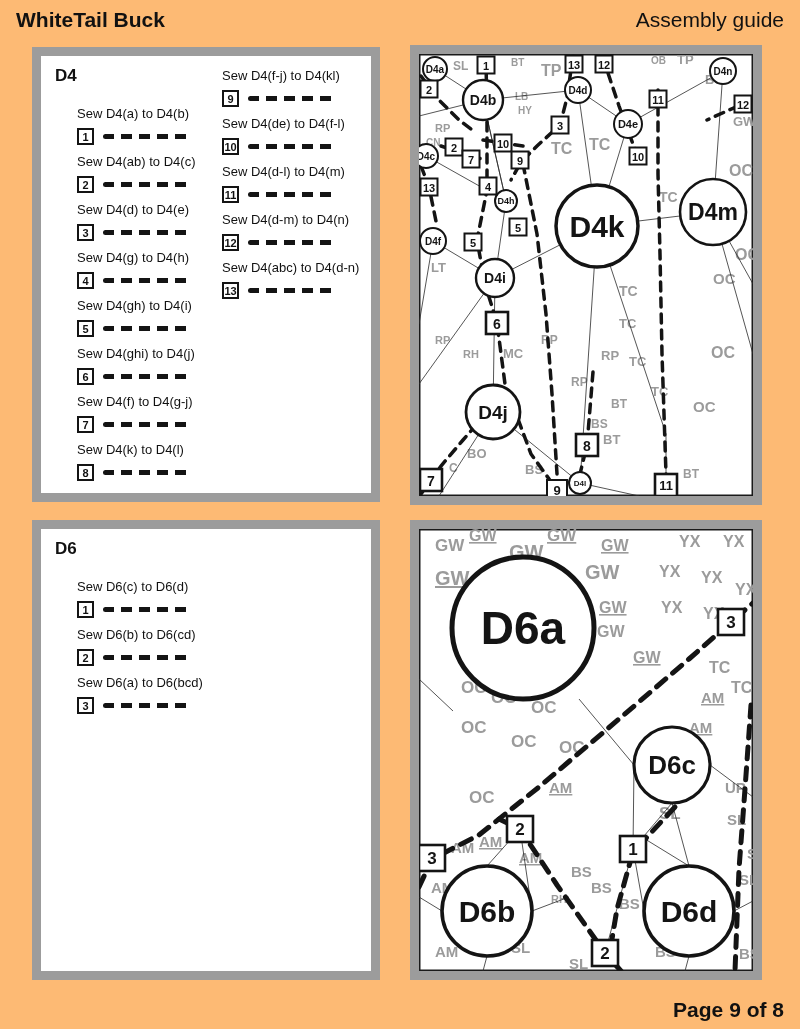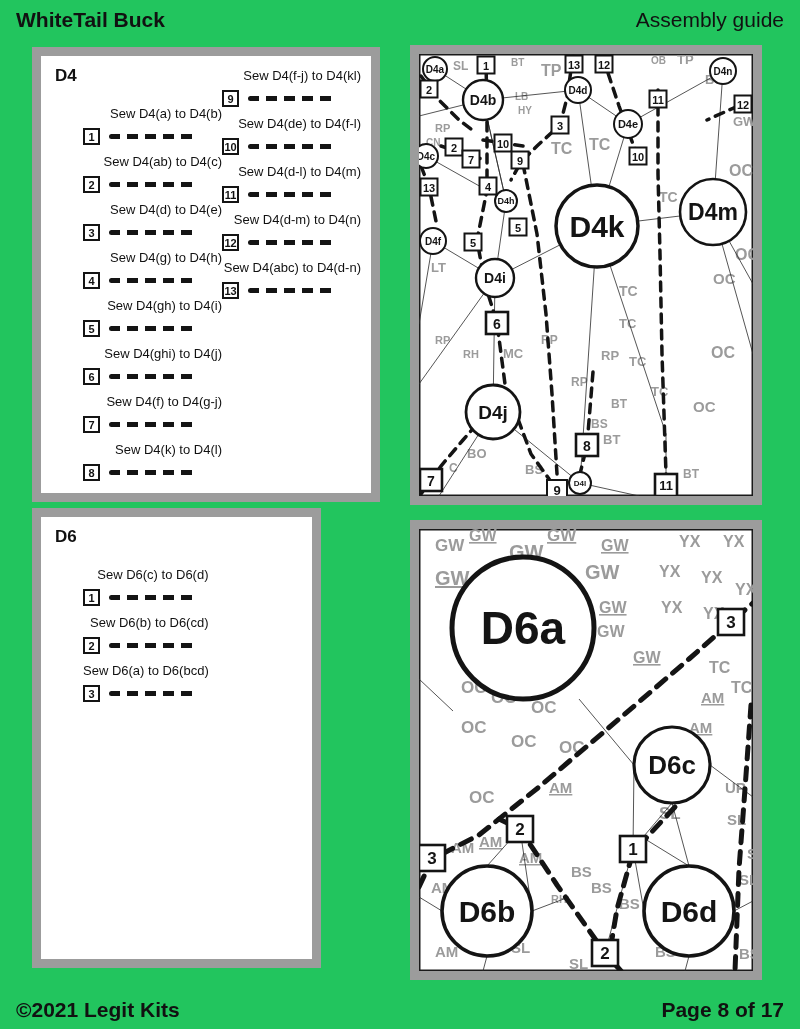--- a/index.html
+++ b/index.html
@@ -1,31 +1,31 @@
 <!DOCTYPE html>
 <html><head>
 <meta charset="utf-8">
 <style>
   * { box-sizing: border-box; margin: 0; padding: 0; }
   html,body { background:#fff; }
   body { font-family: "Liberation Sans", sans-serif; color:#111; }
-  .page { position:relative; width:800px; height:1029px; background:#22c55e; overflow:hidden; }
+  .page { position:relative; width:800px; height:1029px; background:#fdba74; overflow:hidden; }
 
   .hdr-title { position:absolute; left:16px; top:8px; font-size:21px; font-weight:700; }
   .hdr-sub   { position:absolute; right:16px; top:8px; font-size:21px; font-weight:400; }
   .ftr-left  { position:absolute; left:16px;  bottom:7px; font-size:21px; font-weight:700; }
   .ftr-right { position:absolute; right:16px; bottom:7px; font-size:21px; font-weight:700; }
 
   .panel { position:absolute; border:9px solid #9c9c9c; background:#fff; }
   #panel-D4         { left:32px;  top:47px;  width:348px; height:455px; }
   #diagram-D4-panel { left:410px; top:45px;  width:352px; height:460px; }
-  #panel-D6         { left:32px;  top:508px; width:289px; height:460px; }
+  #panel-D6         { left:32px;  top:520px; width:348px; height:460px; }
   #diagram-D6-panel { left:410px; top:520px; width:352px; height:460px; }
 
-  .panel-content { position:relative; width:100%; height:100%; padding:12px 10px; overflow:hidden;text-align:right; }
+  .panel-content { position:relative; width:100%; height:100%; padding:12px 4px; overflow:hidden; }
   .panel-title { position:absolute; top:10px; left:14px; font-size:17px; font-weight:700; }
   .cols { display:flex; height:100%; }
   .col { width:50%; }
   .col.first { padding-top:38px;margin-left:32px; }
 
   .step { margin-bottom:9px; }
   .step-text { font-size:13px; font-weight:400; margin-bottom:7px; white-space:nowrap; }
   .step-row { display:flex; align-items:center; height:17px; }
   .num-box { display:inline-flex; align-items:center; justify-content:center;
              width:17px; height:17px; border:2px solid #141414; font-size:11px;
@@ -493,16 +493,15 @@
           <rect x="0" y="316" width="26" height="26" fill="#fff" stroke="#141414" stroke-width="2.6"></rect>
           <text x="13" y="329.5" font-size="17" font-weight="700" fill="#141414" text-anchor="middle" dominant-baseline="central">3</text>
         </g>
         <g>
           <rect x="173" y="411" width="26" height="26" fill="#fff" stroke="#141414" stroke-width="2.6"></rect>
           <text x="186" y="424.5" font-size="17" font-weight="700" fill="#141414" text-anchor="middle" dominant-baseline="central">2</text>
         </g>
       </svg>
   </div>
 
-  <div class="ftr-left">©2021 Legit Kits</div>
-  <div class="ftr-right">Page 8 of 17</div>
+  <div class="ftr-right">Page 9 of 8</div>
 
 </div>
 
 </body></html>

